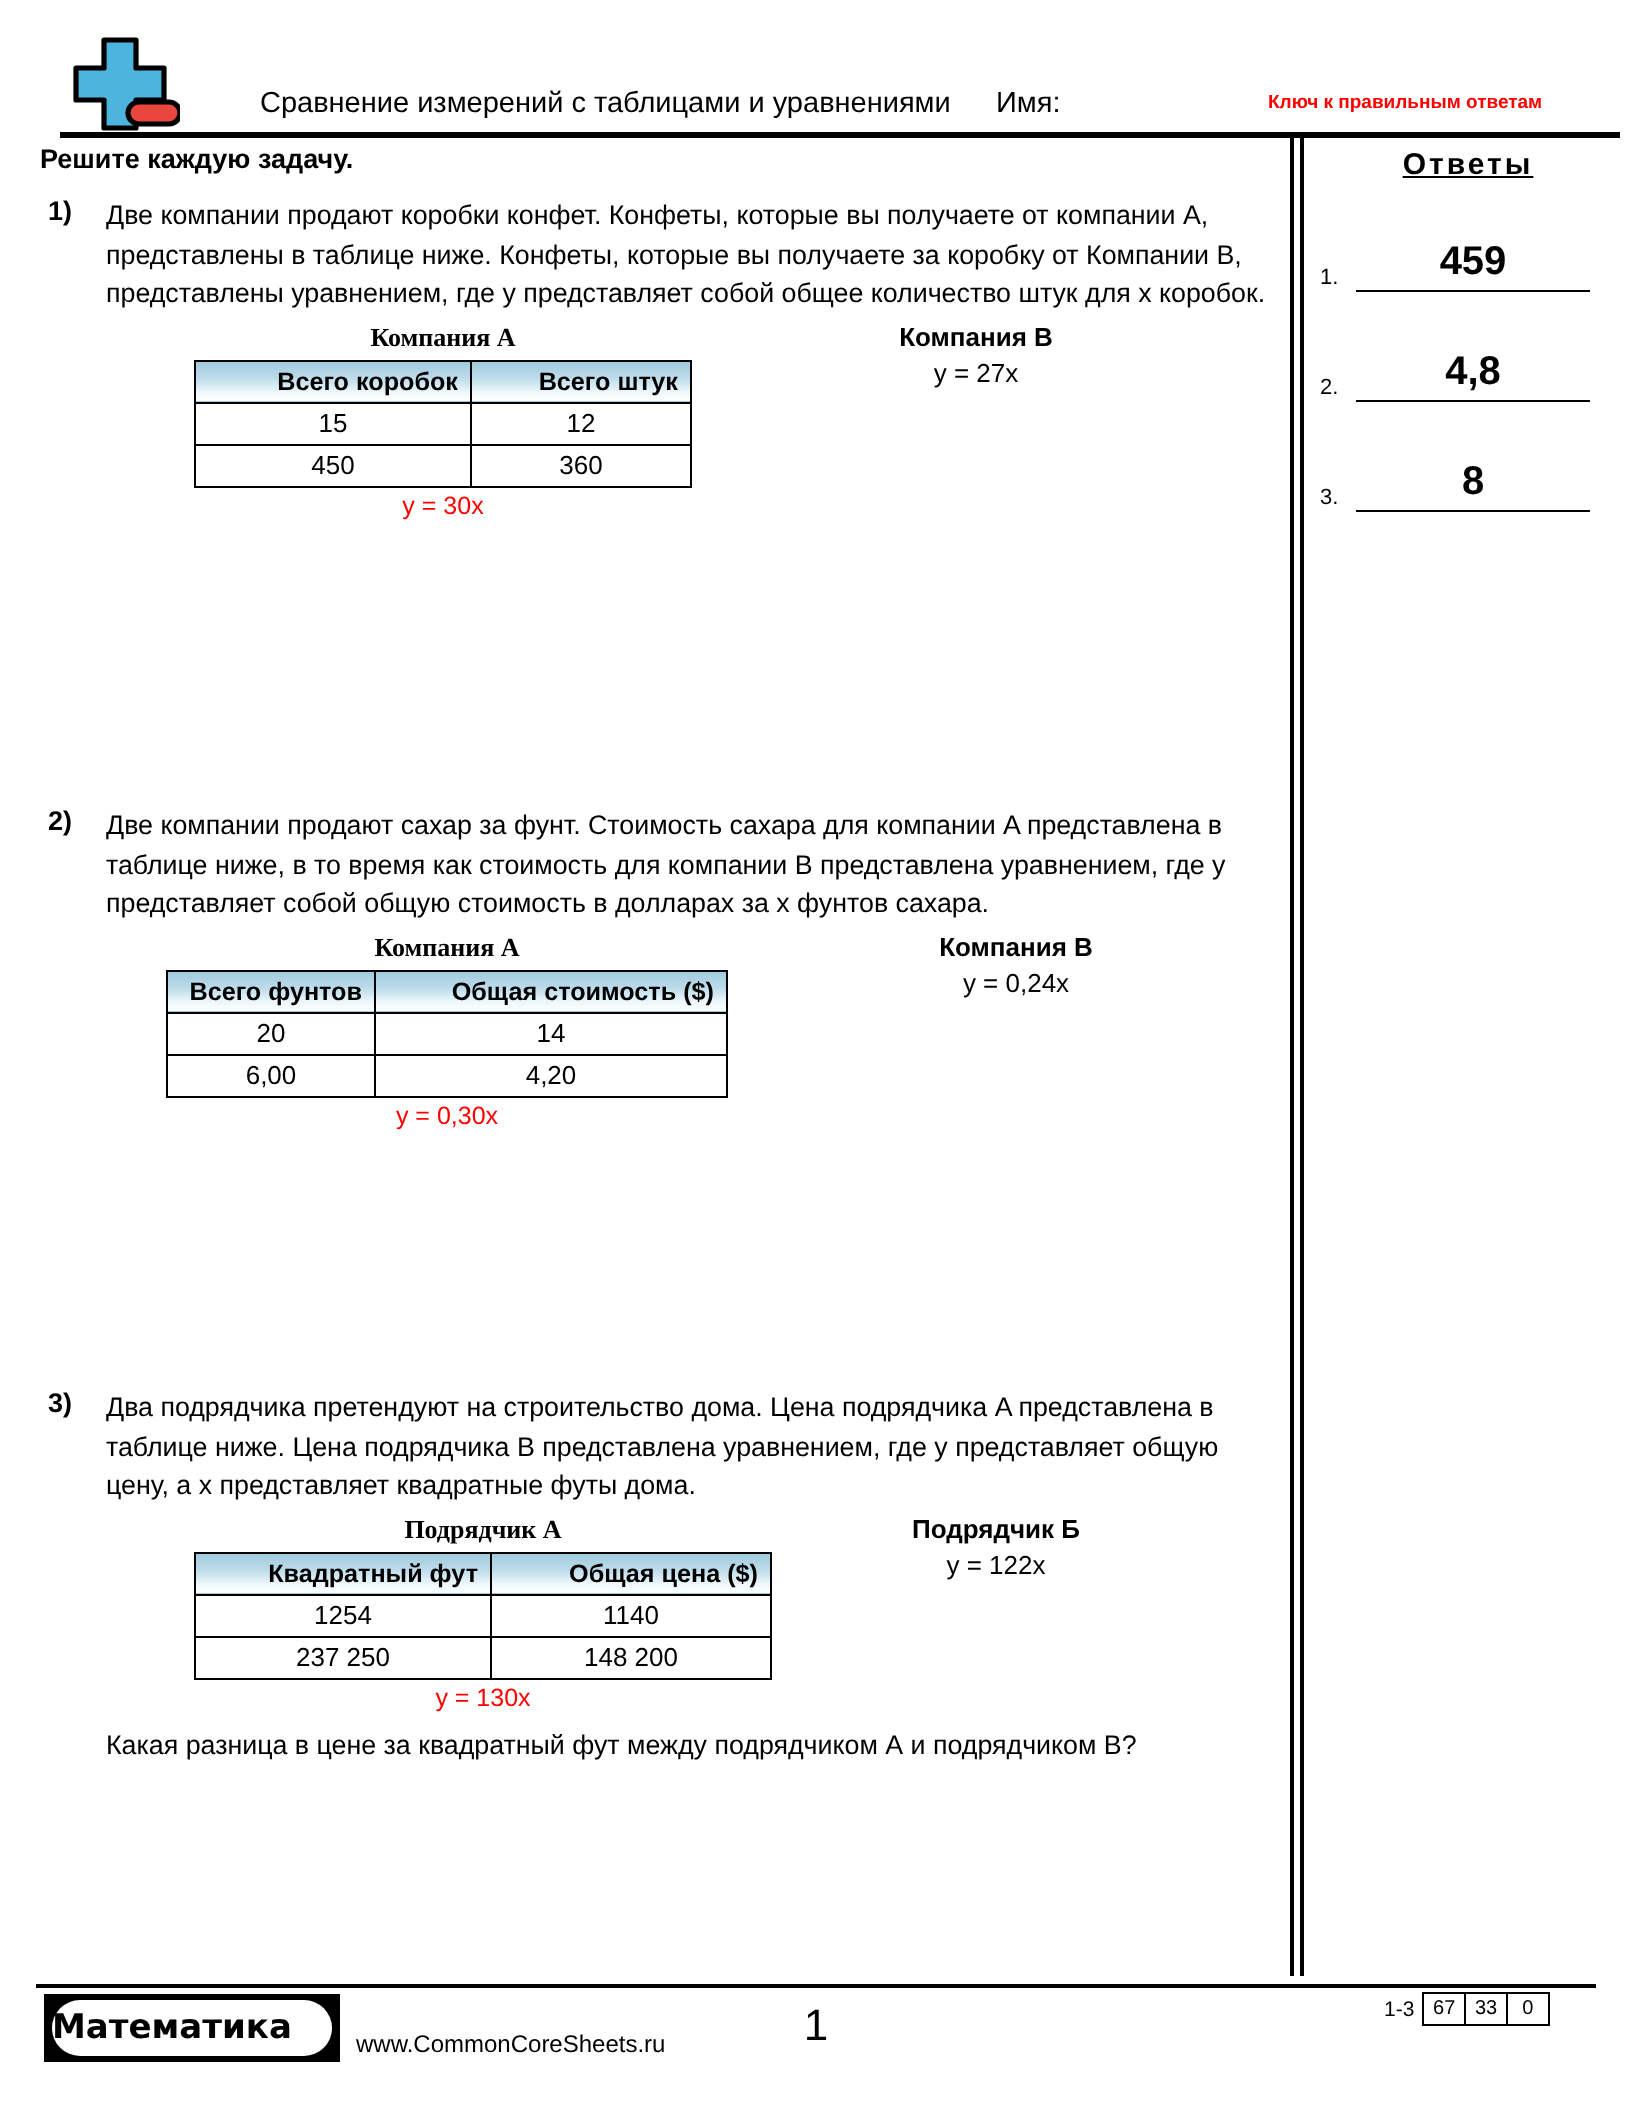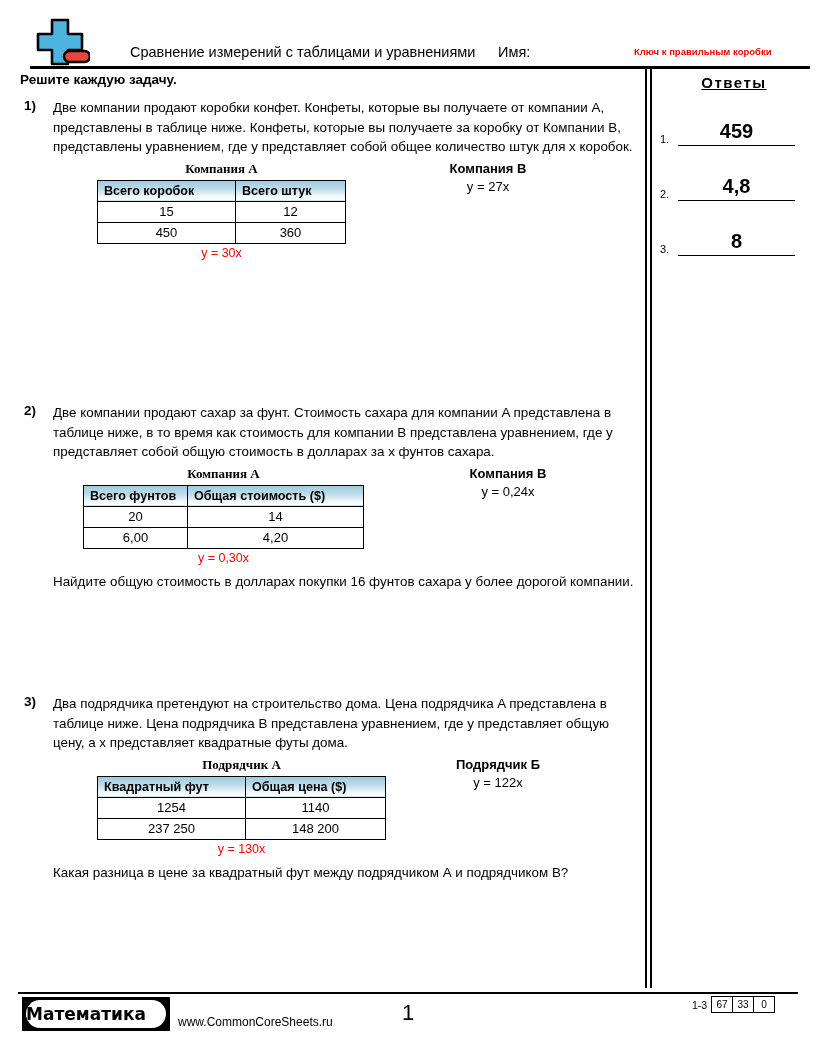--- a/index.html
+++ b/index.html
@@ -93,21 +93,21 @@
   }
   table.data {
     border-collapse: collapse;
     border: 1.8px solid #000;
     table-layout: fixed;
   }
   table.data th {
     background: linear-gradient(to bottom, #9fc9dd 0%, #bcdbe9 42%, #eef7fb 78%, #ffffff 100%);
     border: 1.3px solid #000;
     font-size: 12.6px; font-weight: bold;
-    padding: 3px 6px; text-align: left;
+    padding: 3px 6px; text-align: right;
   }
   table.data td {
     border: 1.3px solid #000;
     background: #fff;
     font-size: 13px; padding: 2.5px 6px; text-align: center;
   }
   .tbl-eq {
     text-align: center; font-size: 12.5px; color: #ff0000;
     margin-top: 2px;
   }
@@ -164,21 +164,21 @@
 
 <div id="header">
 
   <svg id="logo" viewBox="0 0 56 48">
     <path d="M18 2 H34 V16 H48 V32 H34 V46 H18 V32 H4 V16 H18 Z" fill="#4db4dd" stroke="#000" stroke-width="2.6" stroke-linejoin="round"></path>
     <rect x="30" y="33" width="26" height="11" rx="5.5" fill="#e8453c" stroke="#000" stroke-width="2.6"></rect>
   </svg>
 
   <div id="header-title">Сравнение измерений с таблицами и уравнениями</div>
   <div id="name-label">Имя:</div>
-  <div id="answer-key-label">Ключ к правильным коробки</div>
+  <div id="answer-key-label">Ключ к правильным ответам</div>
   <div id="header-rule"></div>
 </div>
 
 <div id="instructions">Решите каждую задачу.</div>
 
 <div id="divider">
   <div class="l1"></div>
     <div class="l2"></div>
 </div>
 
@@ -268,21 +268,20 @@
         </table>
         <div class="tbl-eq">y = 0,30x</div>
       </div>
 
       <div class="eq-wrap" style="left:365px;width:180px">
         <div class="eq-caption">Компания B</div>
         <div class="eq-value">y = 0,24x</div>
       </div>
     </div>
 
-    <div class="p-question">Найдите общую стоимость в долларах покупки 16 фунтов сахара у более дорогой компании.</div>
   </div>
 </div>
 
 <div class="problem" style="top:694px">
   <div class="p-num">3)</div>
   <div class="p-body">
     <div class="p-text">Два подрядчика претендуют на строительство дома. Цена подрядчика A представлена в таблице ниже. Цена подрядчика B представлена уравнением, где y представляет общую цену, а x представляет квадратные футы дома.</div>
 
     <div class="tables-row">
       <div class="tbl-wrap" style="left:44px">

